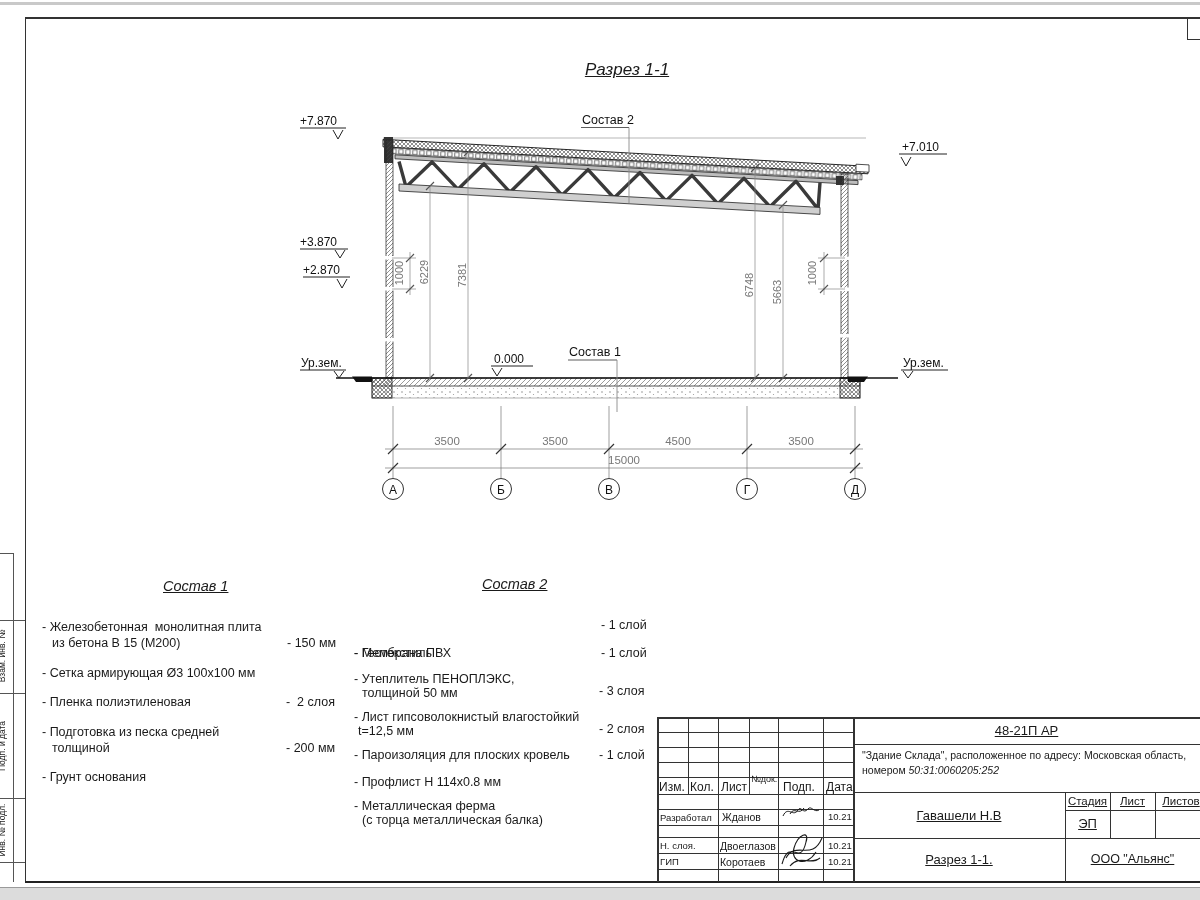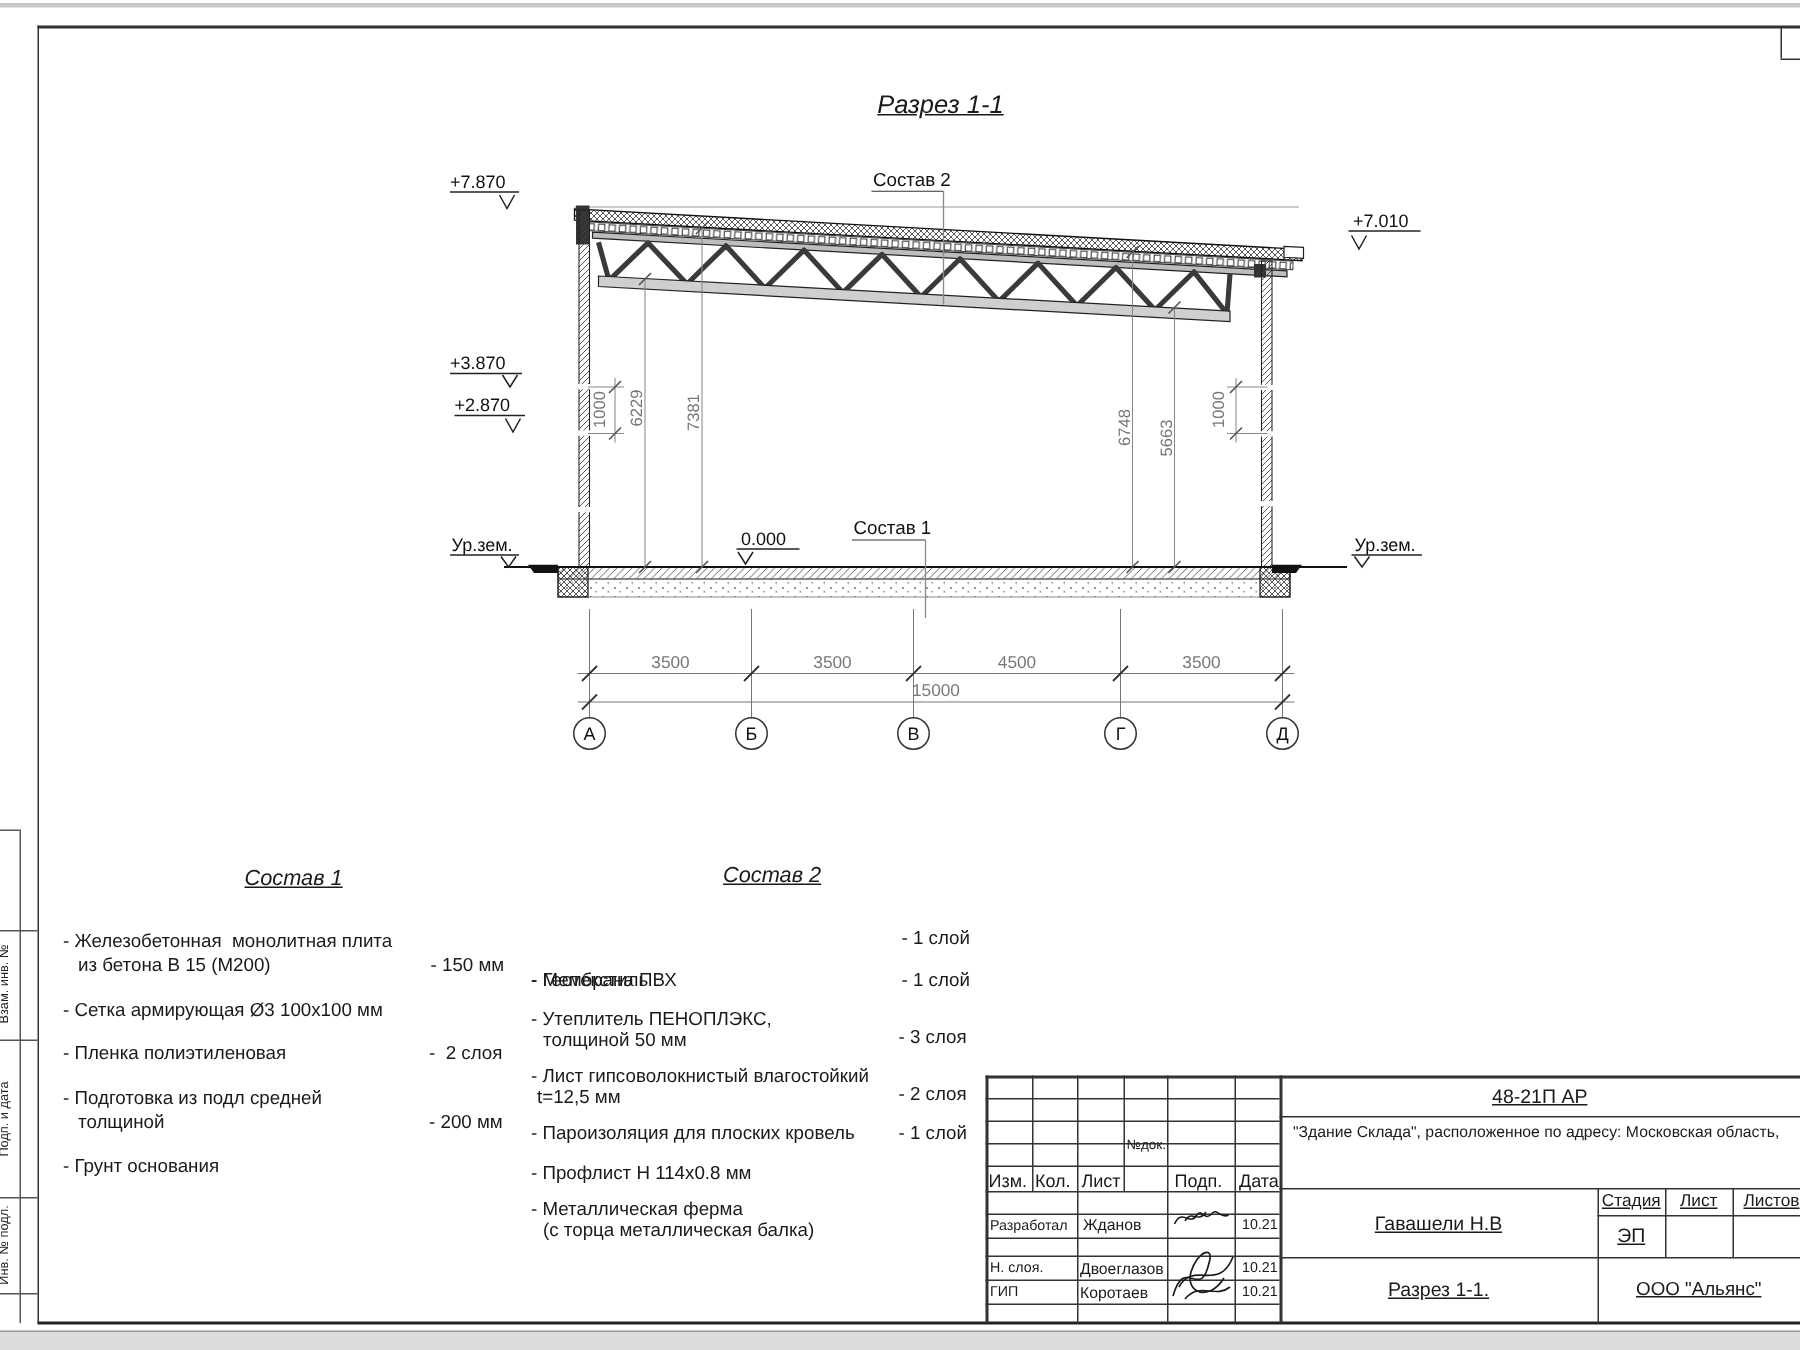--- a/index.html
+++ b/index.html
@@ -204,21 +204,21 @@
   </svg>
 
   <div>
     <div class="txt heading-ul" style="left:163px;top:578px;font-size:14.5px;">Состав 1</div>
     <div class="txt" style="left:42px;top:620px;font-size:12.5px;">- Железобетонная  монолитная плита</div>
     <div class="txt" style="left:52px;top:636px;font-size:12.5px;">из бетона В 15 (М200)</div>
     <div class="txt" style="left:287px;top:636px;font-size:12.5px;">- 150 мм</div>
     <div class="txt" style="left:42px;top:666px;font-size:12.5px;">- Сетка армирующая Ø3 100x100 мм</div>
     <div class="txt" style="left:42px;top:695px;font-size:12.5px;">- Пленка полиэтиленовая</div>
     <div class="txt" style="left:286px;top:695px;font-size:12.5px;">-  2 слоя</div>
-    <div class="txt" style="left:42px;top:725px;font-size:12.5px;">- Подготовка из подл средней</div>
+    <div class="txt" style="left:42px;top:725px;font-size:12.5px;">- Подготовка из песка средней</div>
     <div class="txt" style="left:52px;top:741px;font-size:12.5px;">толщиной</div>
     <div class="txt" style="left:286px;top:741px;font-size:12.5px;">- 200 мм</div>
     <div class="txt" style="left:42px;top:770px;font-size:12.5px;">- Грунт основания</div>
   </div>
 
   <div>
     <div class="txt heading-ul" style="left:482px;top:576px;font-size:14.5px;">Состав 2</div>
     <div class="txt" style="left:354px;top:618px;font-size:12.5px;margin-top:28px;">- Мембрана ПВХ</div>
     <div class="txt" style="left:601px;top:618px;font-size:12.5px;">- 1 слой</div>
     <div class="txt" style="left:354px;top:646px;font-size:12.5px;">- Геотекстиль</div>
@@ -260,21 +260,21 @@
     <div class="hline" style="left:657px;top:853px;width:196px;"></div>
     <div class="hline" style="left:657px;top:869px;width:196px;"></div>
     <div class="hline" style="left:853px;top:744px;width:347px;"></div>
     <div class="hline" style="left:853px;top:792px;width:347px;"></div>
     <div class="hline" style="left:1065px;top:810px;width:135px;"></div>
     <div class="hline" style="left:853px;top:838px;width:347px;"></div>
 
     <div class="stamp-txt" style="left:659px;top:780px;font-size:12px;">Изм.</div>
     <div class="stamp-txt" style="left:690px;top:780px;font-size:12px;">Кол.</div>
     <div class="stamp-txt" style="left:721px;top:780px;font-size:12px;">Лист</div>
-    <div class="stamp-txt" style="left:751px;top:758px;font-size:9px;">№док.</div>
+    <div class="stamp-txt" style="left:751px;top:774px;font-size:9px;">№док.</div>
     <div class="stamp-txt" style="left:783px;top:780px;font-size:12px;">Подп.</div>
     <div class="stamp-txt" style="left:826px;top:780px;font-size:12px;">Дата</div>
 
     <div class="stamp-txt" style="left:660px;top:812px;font-size:9.5px;">Разработал</div>
     <div class="stamp-txt" style="left:722px;top:811px;font-size:10.5px;">Жданов</div>
     <div class="stamp-txt" style="left:828px;top:811px;font-size:9.5px;">10.21</div>
     <div class="stamp-txt" style="left:660px;top:840px;font-size:9.5px;">Н. слоя.</div>
     <div class="stamp-txt" style="left:720px;top:840px;font-size:10.5px;">Двоеглазов</div>
     <div class="stamp-txt" style="left:828px;top:840px;font-size:9.5px;">10.21</div>
     <div class="stamp-txt" style="left:660px;top:856px;font-size:9.5px;">ГИП</div>
@@ -284,20 +284,21 @@
     <svg class="abs" style="left:780px;top:802px;" width="42" height="20" viewBox="0 0 42 20">
       <path d="M3,14 C8,3 13,16 18,8 C21,3 23,13 28,7 C31,3 34,11 39,8 M10,12 C14,4 19,14 24,6" fill="none" stroke="#1a1a1a" stroke-width="1"></path>
     </svg>
     <svg class="abs" style="left:776px;top:828px;" width="52" height="44" viewBox="0 0 52 44">
       <path d="M6,36 C14,8 24,40 30,14 C34,2 22,6 18,20 C14,34 30,40 40,24 M10,30 C20,12 36,34 46,10 M14,38 C24,26 34,38 44,30" fill="none" stroke="#1a1a1a" stroke-width="1.1"></path>
     </svg>
 
     <div class="stamp-txt ctr" style="left:853px;top:723px;width:347px;font-size:13px;">48-21П АР</div>
     <div class="abs" style="left:862px;top:748px;width:335px;font-size:10.5px;line-height:14.5px;">
       <div>"Здание Склада", расположенное по адресу: Московская область,</div>
+      <div><span>номером </span><span class="it">50:31:0060205:252</span></div>
     </div>
     <div class="stamp-txt ctr" style="left:853px;top:808px;width:212px;font-size:13px;">Гавашели Н.В</div>
     <div class="stamp-txt ctr" style="left:1065px;top:795px;width:45px;font-size:11.5px;">Стадия</div>
     <div class="stamp-txt ctr" style="left:1110px;top:795px;width:45px;font-size:11.5px;">Лист</div>
     <div class="stamp-txt ctr" style="left:1155px;top:795px;width:52px;font-size:11.5px;">Листов</div>
     <div class="stamp-txt ctr" style="left:1065px;top:816px;width:45px;font-size:13px;">ЭП</div>
     <div class="stamp-txt ctr" style="left:853px;top:852px;width:212px;font-size:13px;">Разрез 1-1.</div>
     <div class="stamp-txt ctr" style="left:1065px;top:852px;width:135px;font-size:12.5px;">ООО "Альянс"</div>
   </div>
 

